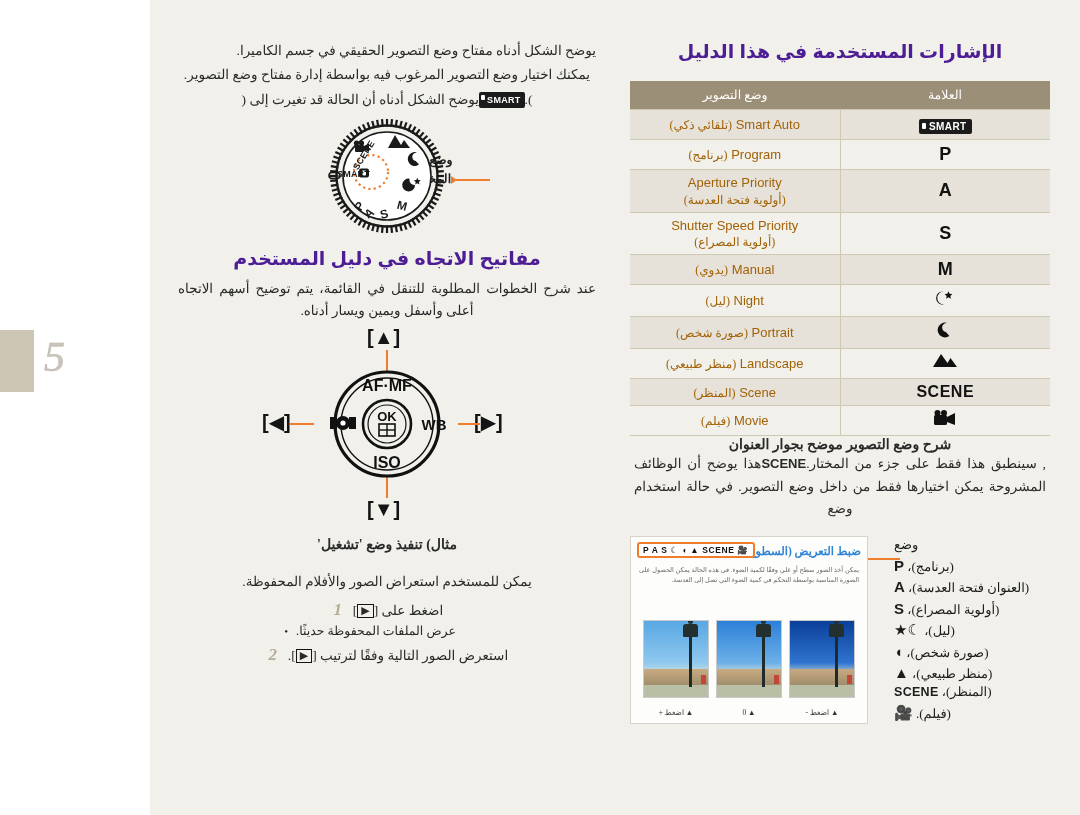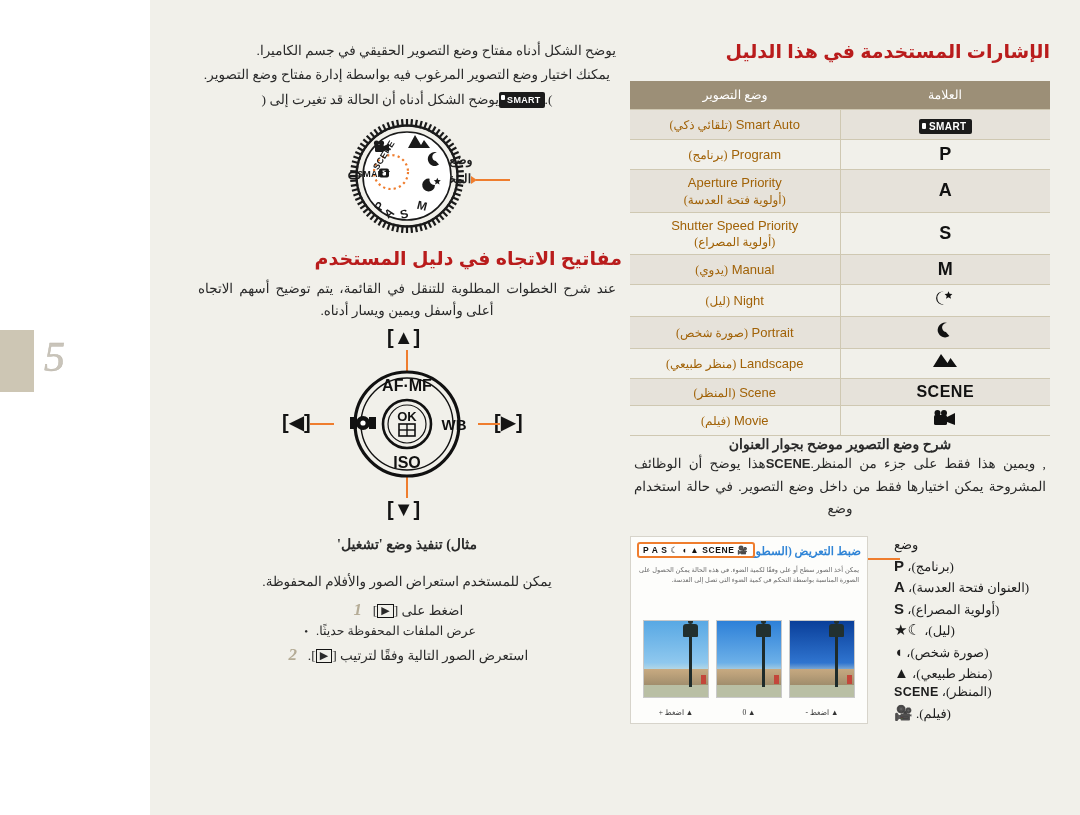--- a/index.html
+++ b/index.html
@@ -33,34 +33,34 @@
     position:absolute; left:44px; top:336px;
     font-family:"Liberation Serif", serif;
     font-size:42px; color:#c9c4ba; font-style:italic;
     letter-spacing:0;
     line-height:1;
     -webkit-text-stroke:0.5px #bdb8ad;
   }
 
   
   .col-left{
-    position:absolute; left:192px; top:40px; width:430px; height:740px;
+    position:absolute; left:172px; top:40px; width:430px; height:740px;
   }
   .col-right{
     position:absolute; left:630px; top:40px; width:420px; height:740px;
   }
 
   
   h2.sec{
     margin:0;
     font-family:"Liberation Sans","DejaVu Sans",sans-serif;
     font-weight:bold;
     font-size:19px;
-    color:#b91c1c;
-    text-align:right;
+    color:#4c1d95;
+    text-align:center;
     letter-spacing:-0.3px;
   }
   h3.sub{
     margin:0;
     font-family:"Liberation Serif", serif;
     font-weight:bold;
     font-size:14px;
     color:#2a2a2a;
     text-align:center;
   }
@@ -659,21 +659,21 @@
             <span class="ar">(فيلم)</span>
           </td>
         </tr>
 
       </tbody>
     </table>
 
     <h3 class="sub cap-head">شرح وضع التصوير موضح بجوار العنوان</h3>
 
     <p class="body cap-body">
-      <span>, ويمين هذا فقط على جزء من المنظر.</span><b style="font-family:'Liberation Sans',sans-serif;font-size:13px;">SCENE</b><span>هذا يوضح أن الوظائف المشروحة يمكن اختيارها فقط من داخل وضع التصوير. في حالة استخدام وضع </span>
+      <span>, سينطبق هذا فقط على جزء من المختار.</span><b style="font-family:'Liberation Sans',sans-serif;font-size:13px;">SCENE</b><span>هذا يوضح أن الوظائف المشروحة يمكن اختيارها فقط من داخل وضع التصوير. في حالة استخدام وضع </span>
     </p>
 
     <div class="callout">
 
       <div class="mode-list">
         <div class="ln" style="text-align:left;">وضع</div>
         <div class="ln"><span>(برنامج)،</span> <span class="sym">P</span></div>
         <div class="ln"><span>(العنوان فتحة العدسة)،</span> <span class="sym">A</span></div>
         <div class="ln"><span>(أولوية المصراع)،</span> <span class="sym">S</span></div>
         <div class="ln"><span>(ليل)،</span> <span class="sym">☾★</span></div>

